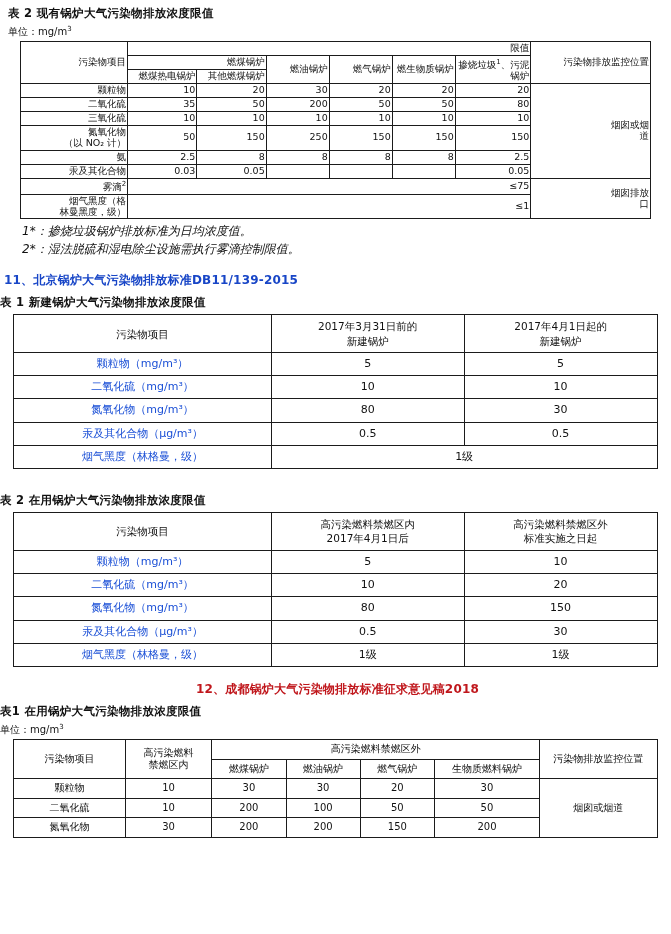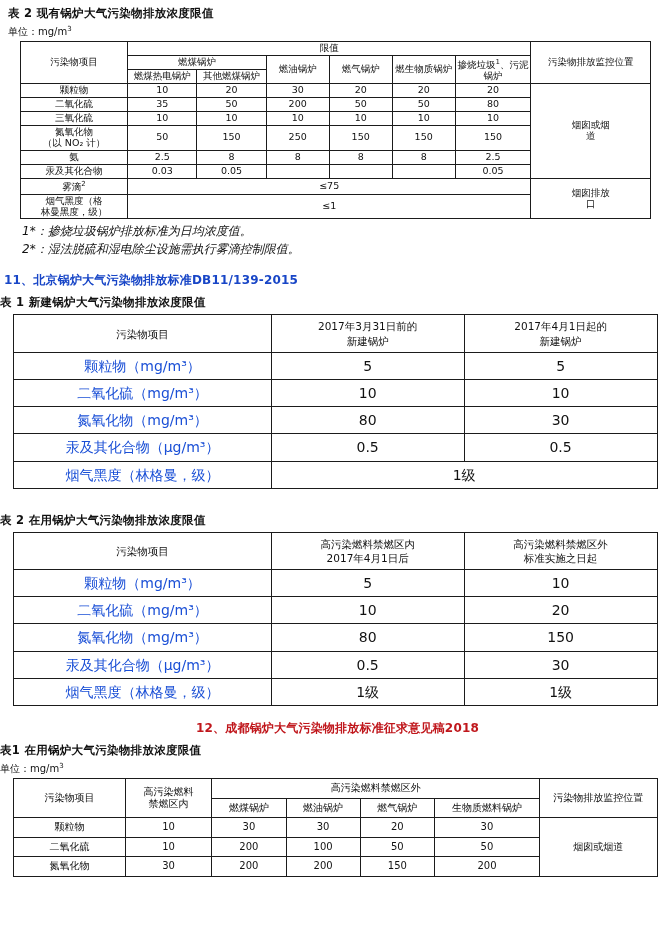--- a/index.html
+++ b/index.html
@@ -22,21 +22,21 @@
   .unit-line{
     text-align:left;
     font-size:10px;
     padding-right:42px;
     margin:2px 0;
   }
   sup{font-size:7px;vertical-align:super;}
   table{border-collapse:collapse;width:100%;table-layout:fixed;}
   .t1 td,.t1 th{
     border:1px solid #1b1b1b;
-    text-align:center;
+    text-align:right;
     vertical-align:middle;
     font-size:9.5px;
     padding:1px 1px;
     line-height:1.15;
   }
   .t1{margin:0 auto;}
   .wrap1{padding:0 12px;}
   .small-note{font-size:12px;line-height:1.5;padding:3px 14px 0 14px;color:#111;font-style:italic;}
   .hdr-blue{
     color:#1846c7;
@@ -44,21 +44,21 @@
     font-size:12px;
     margin:14px 0 6px 4px;
     letter-spacing:.2px;
   }
   .hdr-blue.red{color:#c0171c;text-align:center;}
   .t2{margin:0 auto;width:96%;}
   .t2 td{
     border:1px solid #1b1b1b;
     text-align:center;
     vertical-align:middle;
-    font-size:14px;
+    font-size:11px;
     padding:4px 2px;
     line-height:1.3;
   }
   .t2 .lbl{color:#1a4fd6;}
   .t2 .hd{font-size:10.5px;line-height:1.35;}
   .t3 td{
     border:1px solid #1b1b1b;
     text-align:center;
     vertical-align:middle;
     font-size:10px;

